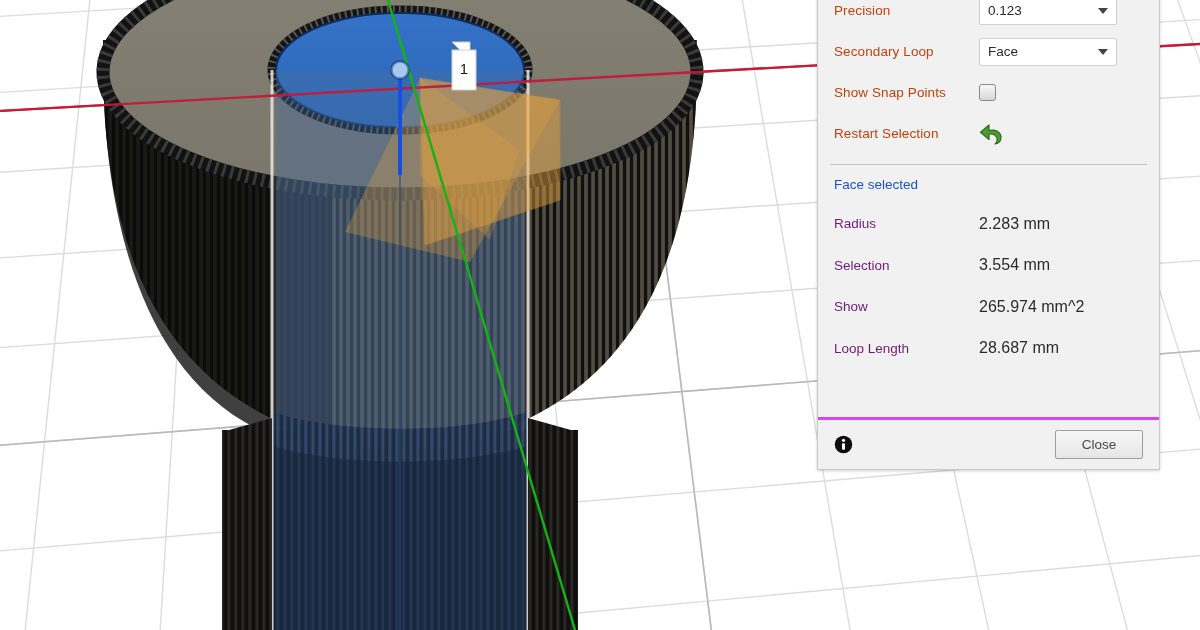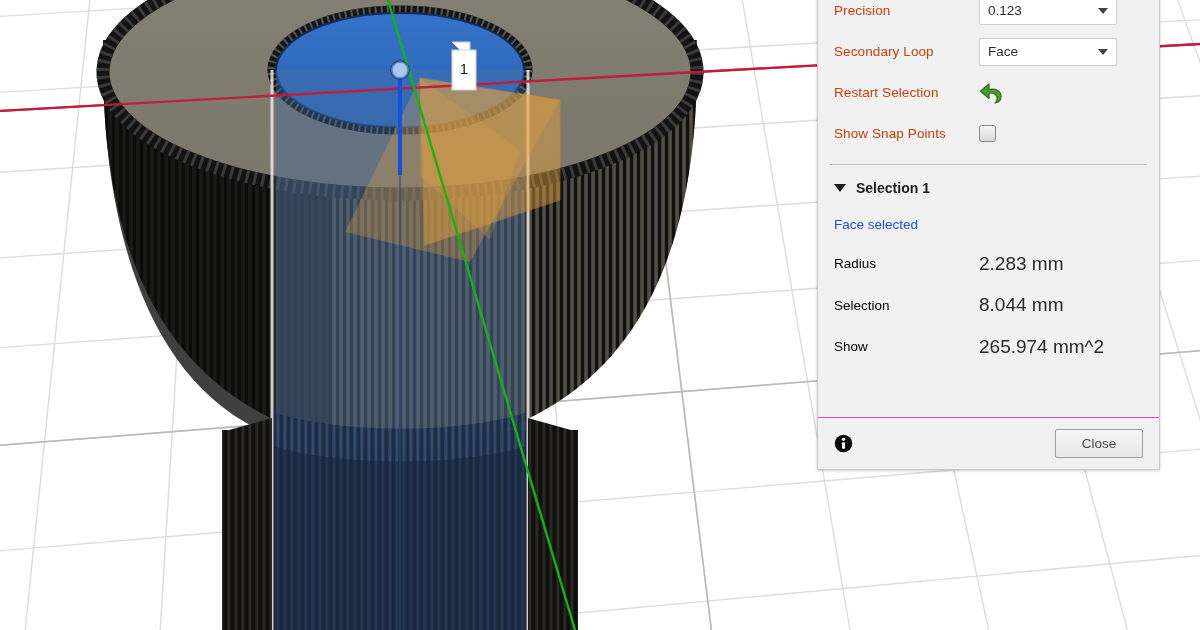--- a/index.html
+++ b/index.html
@@ -60,26 +60,26 @@
     border-top:8px solid #1d1d1d;margin-right:10px;
   }
   .section-title{font-size:14px;font-weight:bold;color:#1d1d1d;}
 
   .muted-row{padding:0 16px;height:38px;display:flex;align-items:center;}
   .muted{font-size:13.5px;color:#1d4ed8;}
 
   .prop{
     display:flex;align-items:center;height:41.5px;padding:0 16px;box-sizing:border-box;
   }
-  .prop .pname{flex:0 0 145px;font-size:13.5px;color:#000000;}
-  .prop .pval{font-size:19px;color:#2b2b2b;}
+  .prop .pname{flex:0 0 145px;font-size:13.5px;color:#701a75;}
+  .prop .pval{font-size:16px;color:#2b2b2b;}
 
   .footer{
     position:absolute;left:0;right:0;bottom:0;height:52px;
-    border-top:1px solid #d946ef;background:#f1f1f1;
+    border-top:3px solid #d946ef;background:#f1f1f1;
     display:flex;align-items:center;padding:0 16px;box-sizing:border-box;
   }
   .info-icon{width:19px;height:19px;display:block;}
   .spacer{flex:1;}
   .btn{
     min-width:88px;height:29px;padding:0 16px;box-sizing:border-box;
     background:linear-gradient(#f6f6f6,#e6e6e6);
     border:1px solid #9e9e9e;border-radius:2px;
     font-size:13.5px;color:#4a4a4a;
     display:flex;align-items:center;justify-content:center;
@@ -271,60 +271,60 @@
         <div class="lbl">Secondary Loop</div>
         <div class="ctrl">
           <div class="select">
             <span>Face</span>
             <span class="caret"></span>
           </div>
         </div>
       </div>
 
       <div class="row">
+        <div class="lbl">Show Snap Points</div>
+        <div class="ctrl">
+          <span class="checkbox"></span>
+        </div>
+      </div>
+
+      <div class="row">
         <div class="lbl">Restart Selection</div>
         <div class="ctrl">
           <span>
             <svg class="undo-icon" viewBox="0 0 26 24">
               <path d="M10,3 L10,8.5 C16,7 22,9.5 22,15.5 C22,19 19.5,21.5 16,22
                        C19,19.5 19,15 15.5,13 C13.8,12 11.8,11.8 10,12.2 L10,17.5 L1.5,10.2 Z" fill="#4a9d2f" stroke="#2f6b1d" stroke-width="1.2" stroke-linejoin="round"></path>
             </svg>
           </span>
         </div>
       </div>
 
-      <div class="row">
-        <div class="lbl">Show Snap Points</div>
-        <div class="ctrl">
-          <span class="checkbox"></span>
-        </div>
-      </div>
-
       <div class="sep"></div>
 
-      <div class="section-head">
-        <span class="tri"></span>
-        <span class="section-title">Selection 1</span>
-      </div>
 
       <div class="muted-row">
         <span class="muted">Face selected</span>
       </div>
 
       <div class="prop">
         <span class="pname">Radius</span>
         <span class="pval">2.283 mm</span>
       </div>
       <div class="prop">
         <span class="pname">Selection</span>
-        <span class="pval">8.044 mm</span>
+        <span class="pval">3.554 mm</span>
       </div>
       <div class="prop">
         <span class="pname">Show</span>
         <span class="pval">265.974 mm^2</span>
+      </div>
+      <div class="prop">
+        <span class="pname">Loop Length</span>
+        <span class="pval">28.687 mm</span>
       </div>
     </div>
 
     <div class="footer">
       <span>
         <svg class="info-icon" viewBox="0 0 20 20">
           <circle cx="10" cy="10" r="9.2" fill="#0d0d0d"></circle>
           <circle cx="10" cy="5.6" r="1.7" fill="#ffffff"></circle>
           <rect x="8.4" y="8.6" width="3.2" height="7" rx="1.1" fill="#ffffff"></rect>
         </svg>

